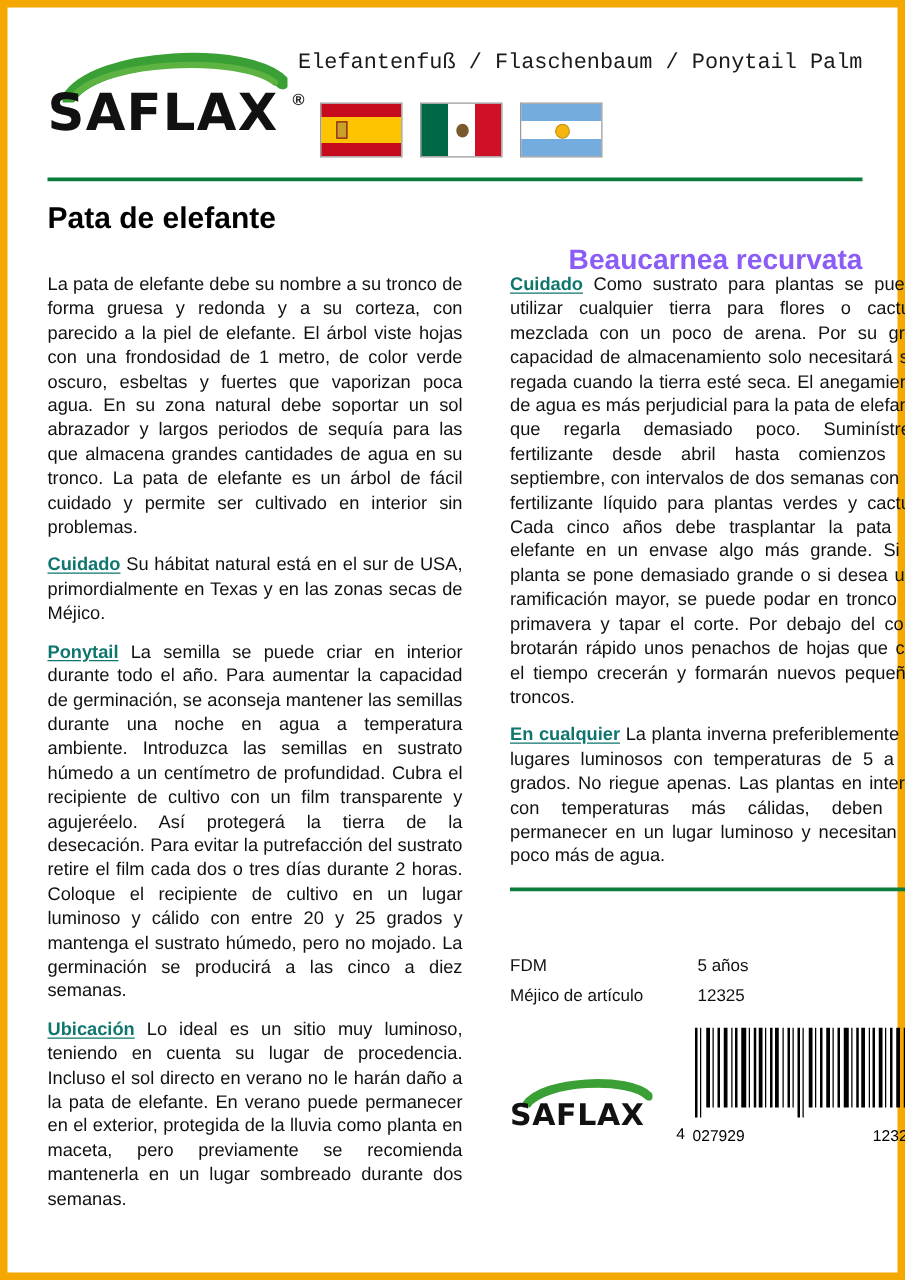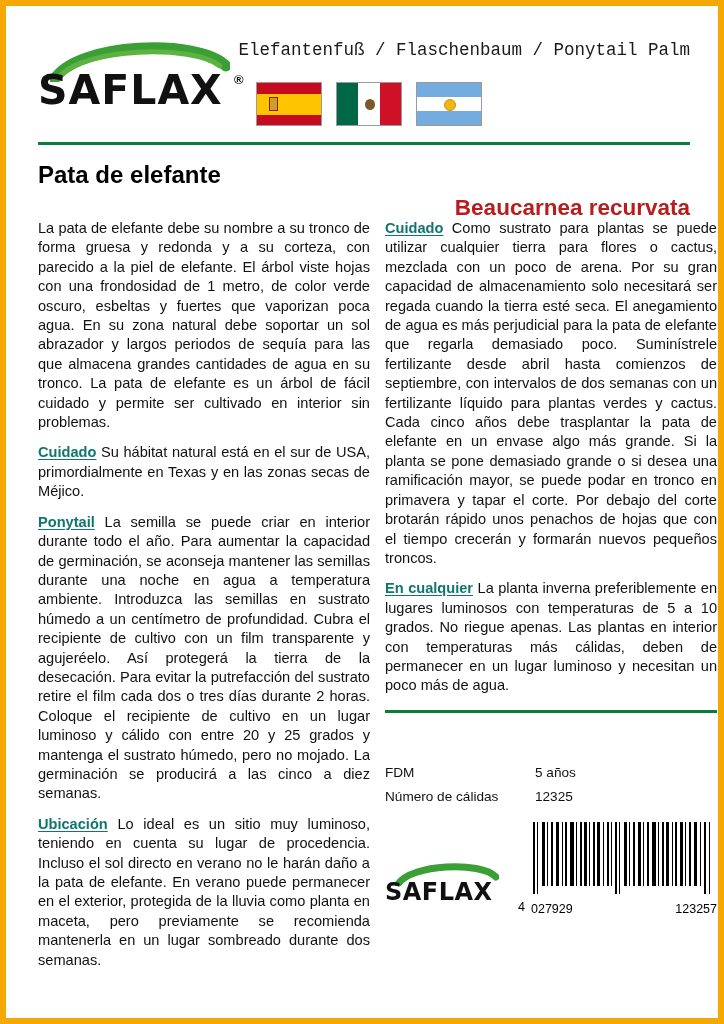--- a/index.html
+++ b/index.html
@@ -151,27 +151,27 @@
     font-size: 24px;
     font-weight: bold;
     color: #000000;
   }
   .title-lat {
     position: absolute;
     right: 0;
     top: 50px;
     font-size: 22.5px;
     font-weight: bold;
-    color: #b91c1c;
+    color: #8b5cf6;
   }
 
   
   .cols {
     display: flex;
-    gap: 15px;
+    gap: 38px;
   }
   .col {
     width: 332px;
     flex: 0 0 332px;
   }
   .body-text {
     font-size: 14.6px;
     line-height: 1.33;
     text-align: justify;
     color: #111;
@@ -325,21 +325,21 @@
       </p>
 
       <div class="bottom-rule"></div>
 
       <div class="meta">
         <div class="meta-row">
           <div class="meta-key">FDM</div>
           <div class="meta-val">5 años</div>
         </div>
         <div class="meta-row">
-          <div class="meta-key">Número de cálidas</div>
+          <div class="meta-key">Méjico de artículo</div>
           <div class="meta-val">12325</div>
         </div>
       </div>
 
       <div class="footer">
         <div class="footer-logo">
           <svg class="footer-arc" viewBox="0 0 104 26">
             <path d="M3 24 C 16 4, 86 1, 101 17" stroke="#3aa035" stroke-width="7" fill="none" stroke-linecap="round"></path>
           </svg>
           <div class="footer-text">SAFLAX</div>

